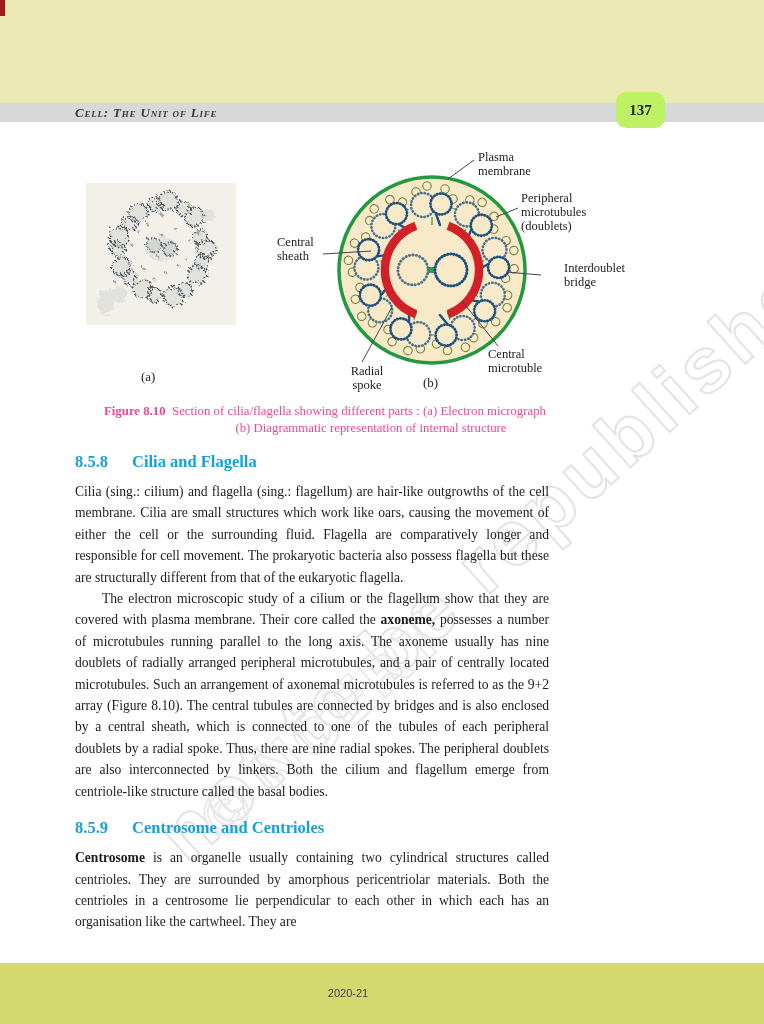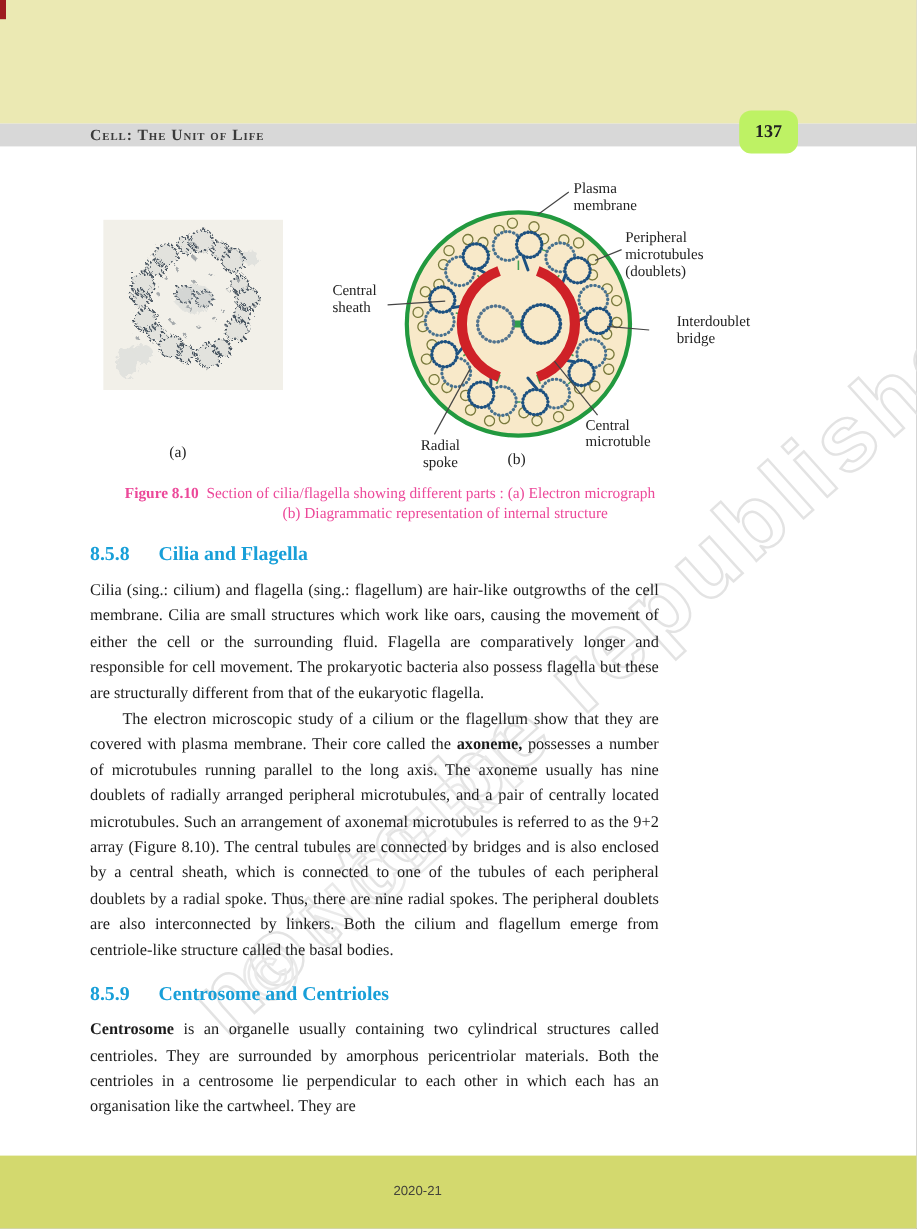--- a/index.html
+++ b/index.html
@@ -4,21 +4,21 @@
 <style>
   html,body{margin:0;padding:0;background:#888;}
   #page{position:relative;width:764px;height:1024px;background:#ffffff;margin:0 auto;
         overflow:hidden;font-family:"Liberation Serif",serif;color:#1c1c1c;}
 
   
   .band-top{position:absolute;left:0;top:0;width:764px;height:103px;background:#ebe9b3;}
   .corner-tick{position:absolute;left:0;top:0;width:5px;height:16px;background:#9e1b1e;}
   .strip{position:absolute;left:0;top:103px;width:764px;height:19px;background:#d8d8d8;}
   .running-head{position:absolute;left:75px;top:104px;font-size:13px;line-height:17px;
-        font-variant:small-caps;font-weight:600;letter-spacing:.8px;color:#3a3a3a;}
+        font-variant:small-caps;font-weight:600;letter-spacing:.8px;color:#3a3a3a;font-style:italic;}
   .pagenum-box{position:absolute;left:616px;top:92px;width:49px;height:36px;background:#bef264;
         border-radius:10px;display:flex;align-items:center;justify-content:center;
         font-weight:bold;font-size:15px;color:#222;}
 
   
   .wm{position:absolute;z-index:1;color:transparent;-webkit-text-stroke:2px #e3e3e3;
       font-family:"Liberation Sans",sans-serif;font-weight:bold;pointer-events:none;
       white-space:nowrap;}
   .wm1{left:55px;top:500px;font-size:78px;letter-spacing:5px;transform:rotate(-42deg);}
   .wm2{left:170px;top:690px;font-size:62px;letter-spacing:4px;transform:rotate(-42deg);

